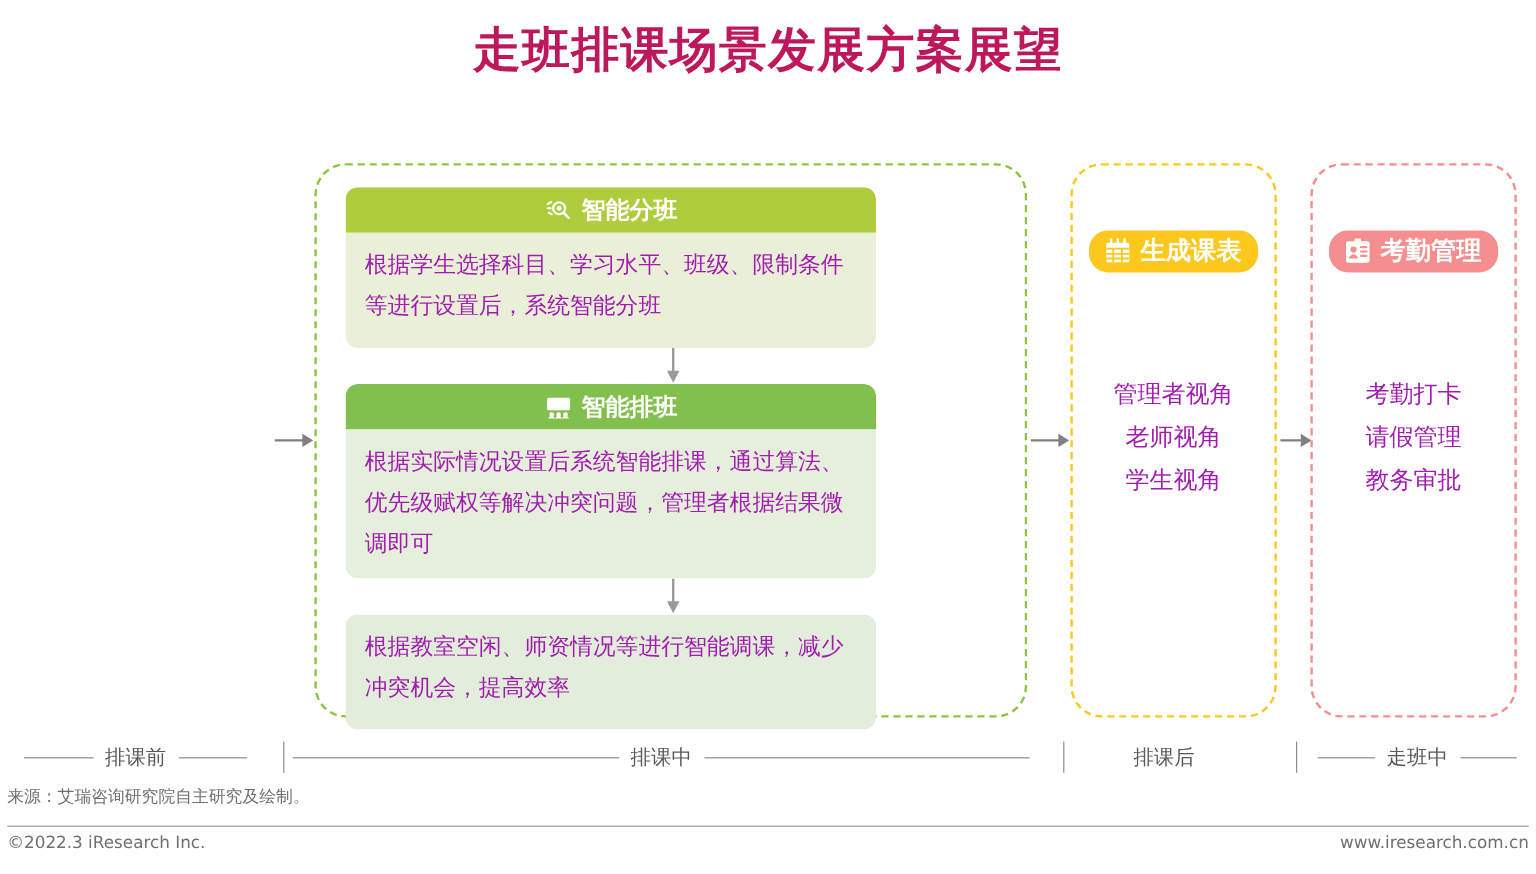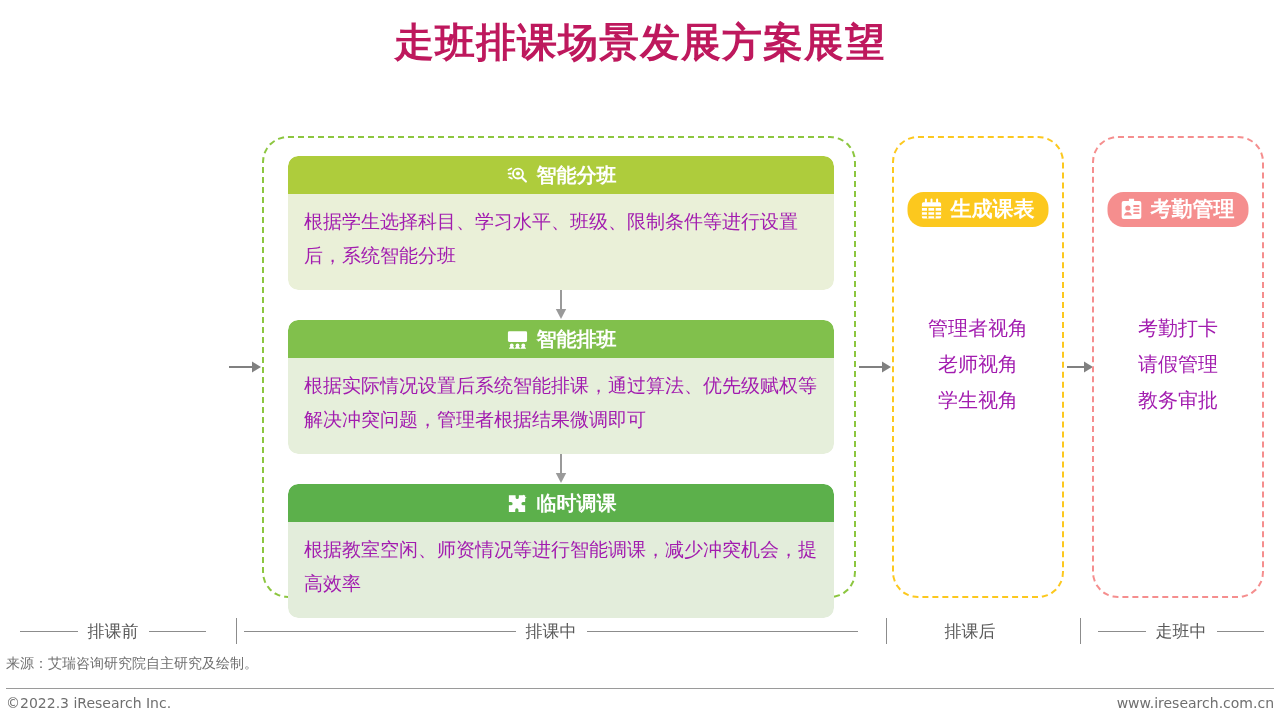--- a/index.html
+++ b/index.html
@@ -84,21 +84,21 @@
     content: "";
     position: absolute;
     left: 6px; top: 15px;
     width: 5px; height: 5px;
     border-radius: 50%;
     background: #6e6e6e;
   }
 
   
   .cards { position: absolute; top: 18px; left: 24px; width: 546px; }
-  .card { width: 546px; border-radius: 10px; overflow: hidden; }
+  .card { width: 442px; border-radius: 10px; overflow: hidden; }
   .card-head {
     height: 38px;
     display: flex;
     align-items: center;
     justify-content: center;
     gap: 8px;
     color: #ffffff;
     font-size: 20px;
     font-weight: bold;
     border-radius: 10px 10px 0 0;
@@ -241,29 +241,20 @@
         </div>
 
         <div class="vconn">
           <svg width="14" height="30" viewBox="0 0 14 30">
             <path d="M7 0v20" stroke="#9a9a9a" stroke-width="2"></path>
             <path d="M1.8 19h10.4L7 29z" fill="#9a9a9a"></path>
           </svg>
         </div>
 
         <div class="card c3">
-          <div class="card-head">
-            <span class="ci">
-              <svg viewBox="0 0 24 24" fill="none">
-                <path d="M3 3.5h7v2.2a1.7 1.7 0 1 0 3.4 0V3.5H20v7h-2.2a1.7 1.7 0 1 0 0 3.4H20v7h-7v-2.2a1.7 1.7 0 1 0-3.4 0V20.9H3v-7h2.2a1.7 1.7 0 1 0 0-3.4H3z" fill="#ffffff"></path>
-                <path d="M18.2 2.6l1.1 2.3 2.3 1.1-2.3 1.1-1.1 2.3-1.1-2.3-2.3-1.1 2.3-1.1z" fill="#ffffff"></path>
-              </svg>
-            </span>
-            <span>临时调课</span>
-          </div>
           <div class="card-body">根据教室空闲、师资情况等进行智能调课，减少冲突机会，提高效率</div>
         </div>
 
       </div>
     </div>
 
     <div class="harrow harrow-2">
       <svg width="34" height="14" viewBox="0 0 34 14">
         <path d="M1 7h24" stroke="#808080" stroke-width="2"></path>
         <path d="M24 1.5 33 7l-9 5.5z" fill="#808080"></path>

